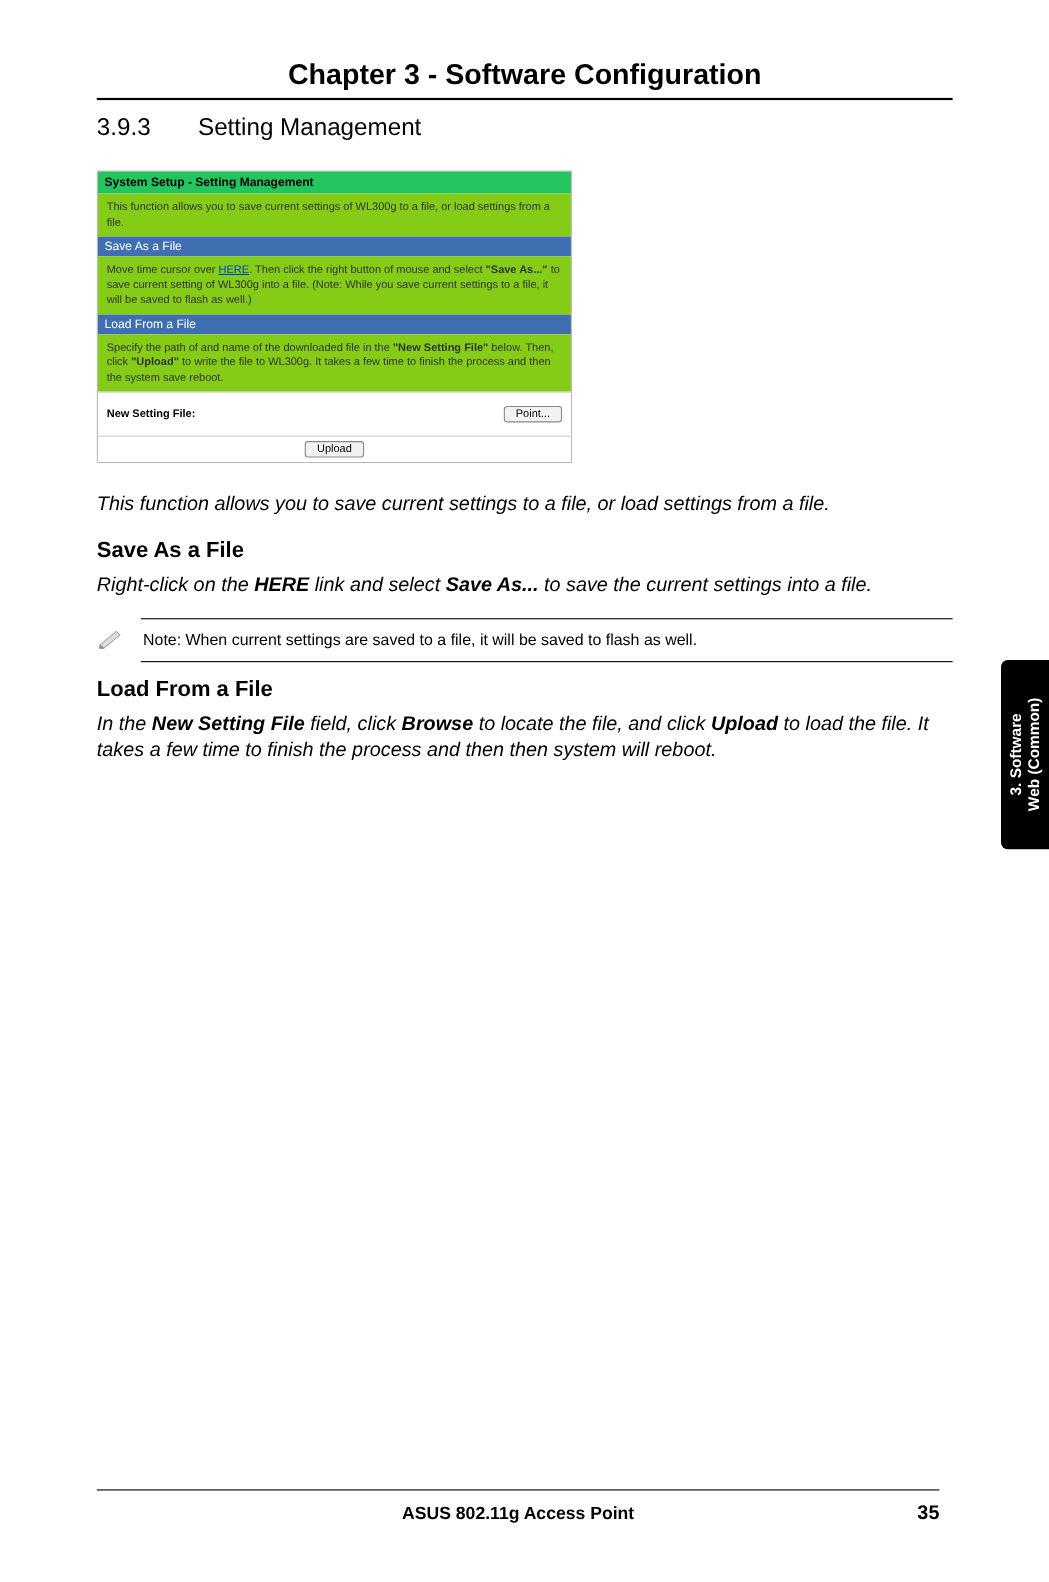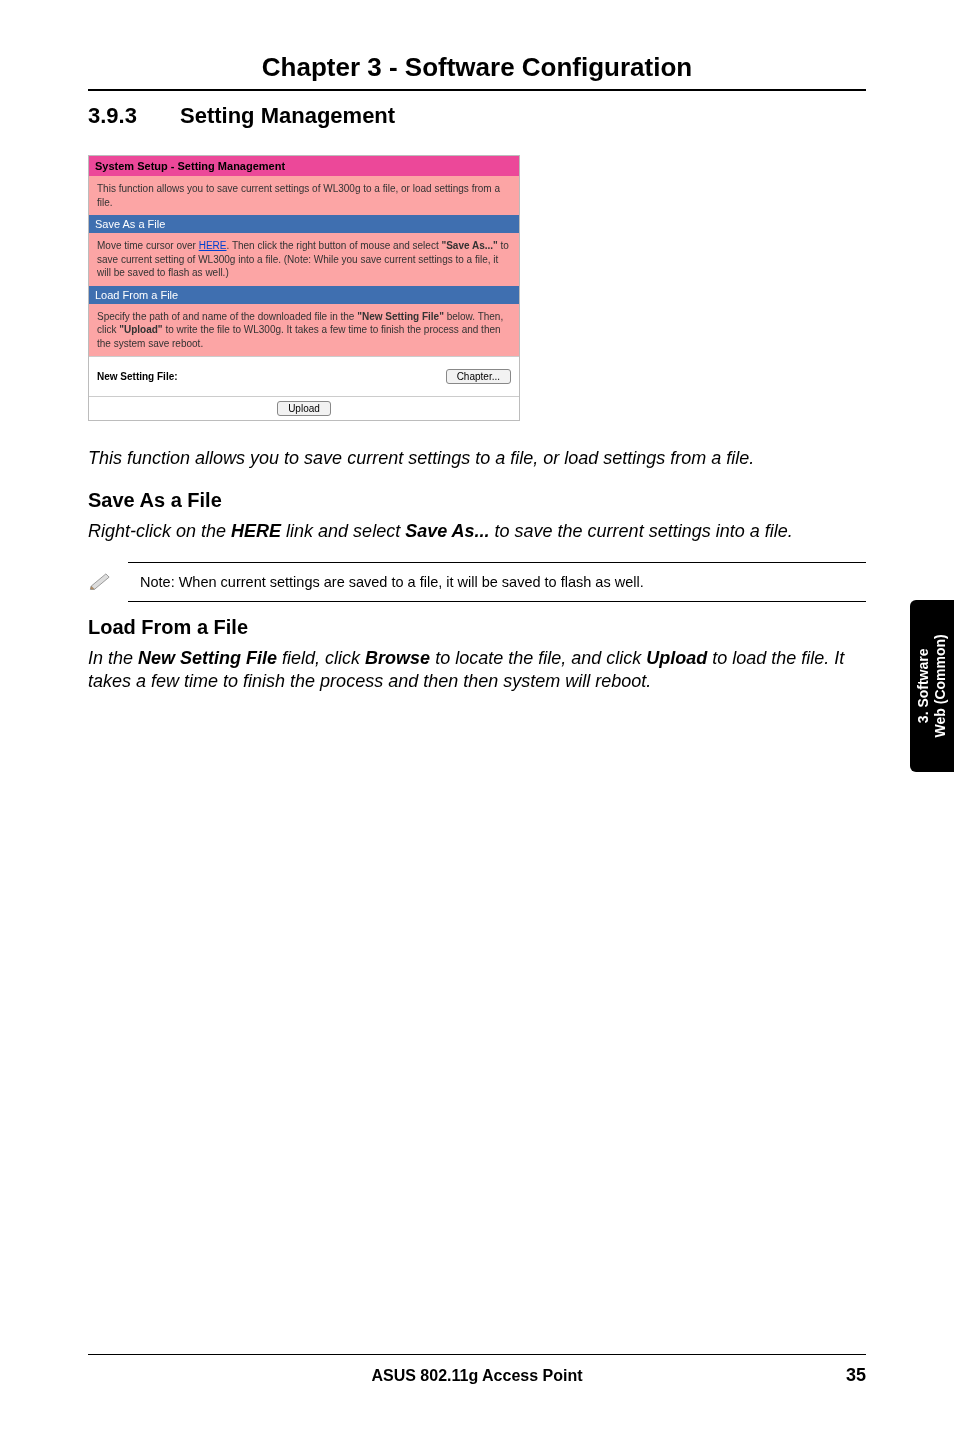--- a/index.html
+++ b/index.html
@@ -1,46 +1,46 @@
 <!DOCTYPE html>
 <html><head>
 <meta charset="utf-8">
 <style>
   * { margin: 0; padding: 0; box-sizing: border-box; }
   html, body { width: 954px; height: 1438px; background: #fff; font-family: Arial, Helvetica, sans-serif; color: #000; }
   .page { position: relative; width: 954px; height: 1438px; padding: 52px 88px 0 88px; }
   .chapter-title { font-size: 26px; font-weight: bold; text-align: center; margin-bottom: 6px; }
   .rule { border: none; border-top: 2px solid #000; margin: 0 0 12px 0; }
-  .section-heading { font-size: 22px; font-weight: bold; margin: 4px 0 26px 0; }
+  .section-heading { font-size: 22px; font-weight: normal; margin: 4px 0 26px 0; }
   .section-num { display: inline-block; width: 92px; }
   
   .shot { width: 432px; border: 1px solid #bcbcbc; font-size: 10px; margin-bottom: 26px; }
-  .shot-title { background: #ec4899; color: #000; font-weight: bold; padding: 4px 6px; font-size: 11px; }
-  .shot-body { background: #fca5a5; color: #333; padding: 6px 8px; line-height: 1.35; }
+  .shot-title { background: #22c55e; color: #000; font-weight: bold; padding: 4px 6px; font-size: 11px; }
+  .shot-body { background: #84cc16; color: #333; padding: 6px 8px; line-height: 1.35; }
   .shot-bar { background: #3f6fb0; color: #fff; padding: 3px 6px; font-size: 11px; }
   .shot-link { color: #0040d0; text-decoration: underline; }
   .shot-row { border-top: 1px solid #ccc; padding: 12px 8px; display: flex; align-items: center; justify-content: space-between; font-size: 10px; }
   .shot-row-last { border-top: 1px solid #ccc; border-bottom: none; padding: 4px 8px; display: flex; justify-content: center; }
   .shot-btn { font-size: 10px; border: 1px solid #888; background: #f2f2f2; border-radius: 3px; padding: 1px 10px; cursor: pointer; font-family: inherit; }
   .shot-bold { font-weight: bold; }
   
   .para { font-size: 18px; line-height: 1.32; margin-bottom: 18px; font-style: italic; }
   .subhead { font-size: 20px; font-weight: bold; margin: 6px 0 8px 0; }
   .bold { font-weight: bold; }
   
   .note-block { margin: 10px 0 14px 40px; }
   .note-hr { border: none; border-top: 1px solid #000; margin: 0; }
-  .note-row { display: flex; align-items: center; padding: 8px 0 8px 0; gap: 22px; }
+  .note-row { display: flex; align-items: center; padding: 8px 0 8px 0; gap: 12px; }
   .note-row span { font-size: 14.5px; }
   .pencil { width: 26px; height: 22px; margin-left: -40px; margin-right: 4px; flex: 0 0 auto; }
   
   .sidetab { position: absolute; right: 0; top: 600px; width: 44px; height: 172px; background: #000; color: #fff; border-top-left-radius: 6px; border-bottom-left-radius: 6px; display: flex; align-items: center; justify-content: center; }
   .sidetab-inner { transform: rotate(-90deg); white-space: nowrap; font-size: 14px; font-weight: bold; text-align: center; line-height: 1.2; }
   
-  .footer { position: absolute; left: 88px; right: 88px; bottom: 52px; }
+  .footer { position: absolute; left: 88px; right: 100px; bottom: 52px; }
   .footer-rule { border: none; border-top: 1.5px solid #000; margin-bottom: 10px; }
   .footer-row { display: flex; justify-content: space-between; align-items: baseline; }
   .footer-center { flex: 1; text-align: center; font-weight: bold; font-size: 16px; }
   .footer-page { font-weight: bold; font-size: 18px; width: 40px; text-align: right; }
   .footer-spacer { width: 40px; }
 </style>
 </head>
 <body>
 
 <div class="page">
@@ -57,21 +57,21 @@
     <div class="shot-bar">Save As a File</div>
     <div class="shot-body">
       <span>Move time cursor over </span><a class="shot-link">HERE</a><span>. Then click the right button of mouse and select </span><span class="shot-bold">"Save As..."</span><span> to save current setting of WL300g into a file. (Note: While you save current settings to a file, it will be saved to flash as well.)</span>
     </div>
     <div class="shot-bar">Load From a File</div>
     <div class="shot-body">
       <span>Specify the path of and name of the downloaded file in the </span><span class="shot-bold">"New Setting File"</span><span> below. Then, click </span><span class="shot-bold">"Upload"</span><span> to write the file to WL300g. It takes a few time to finish the process and then the system save reboot.</span>
     </div>
     <div class="shot-row">
       <span class="shot-bold">New Setting File:</span>
-      <button class="shot-btn">Chapter...</button>
+      <button class="shot-btn">Point...</button>
     </div>
     <div class="shot-row-last">
       <button class="shot-btn">Upload</button>
     </div>
   </div>
 
   <p class="para">This function allows you to save current settings to a file, or load settings from a file.</p>
 
   <h3 class="subhead">Save As a File</h3>
   <p class="para">

